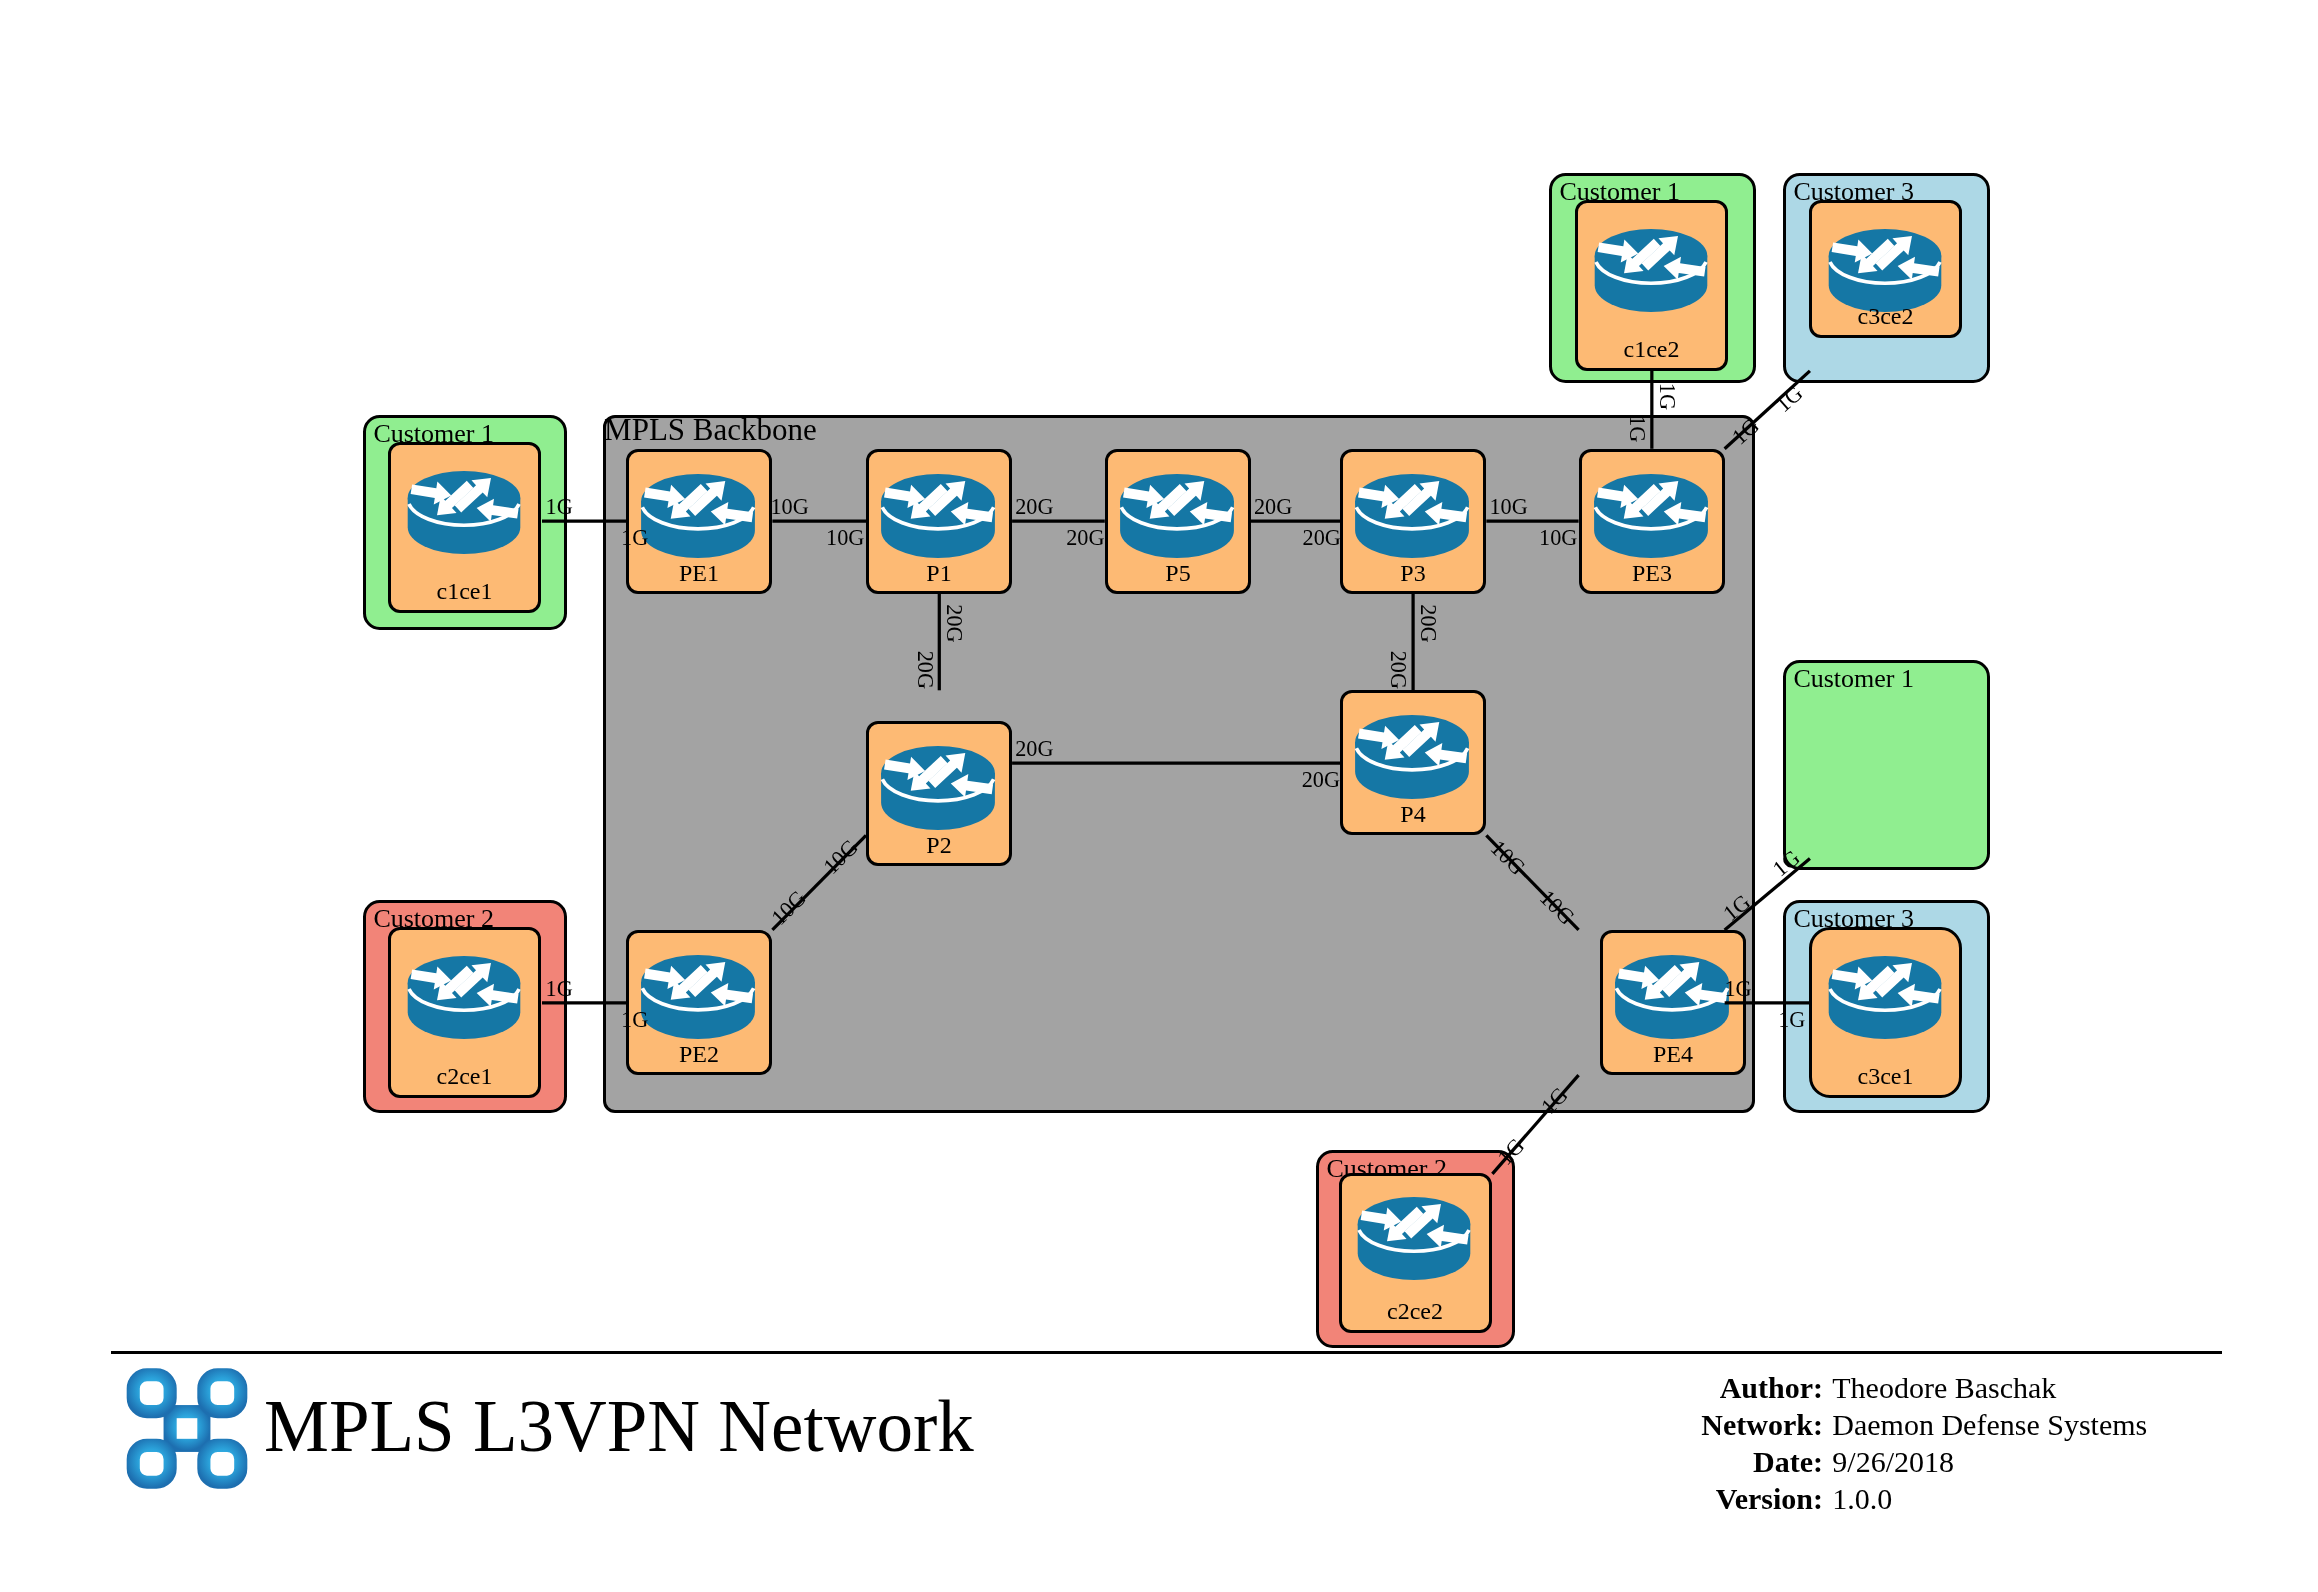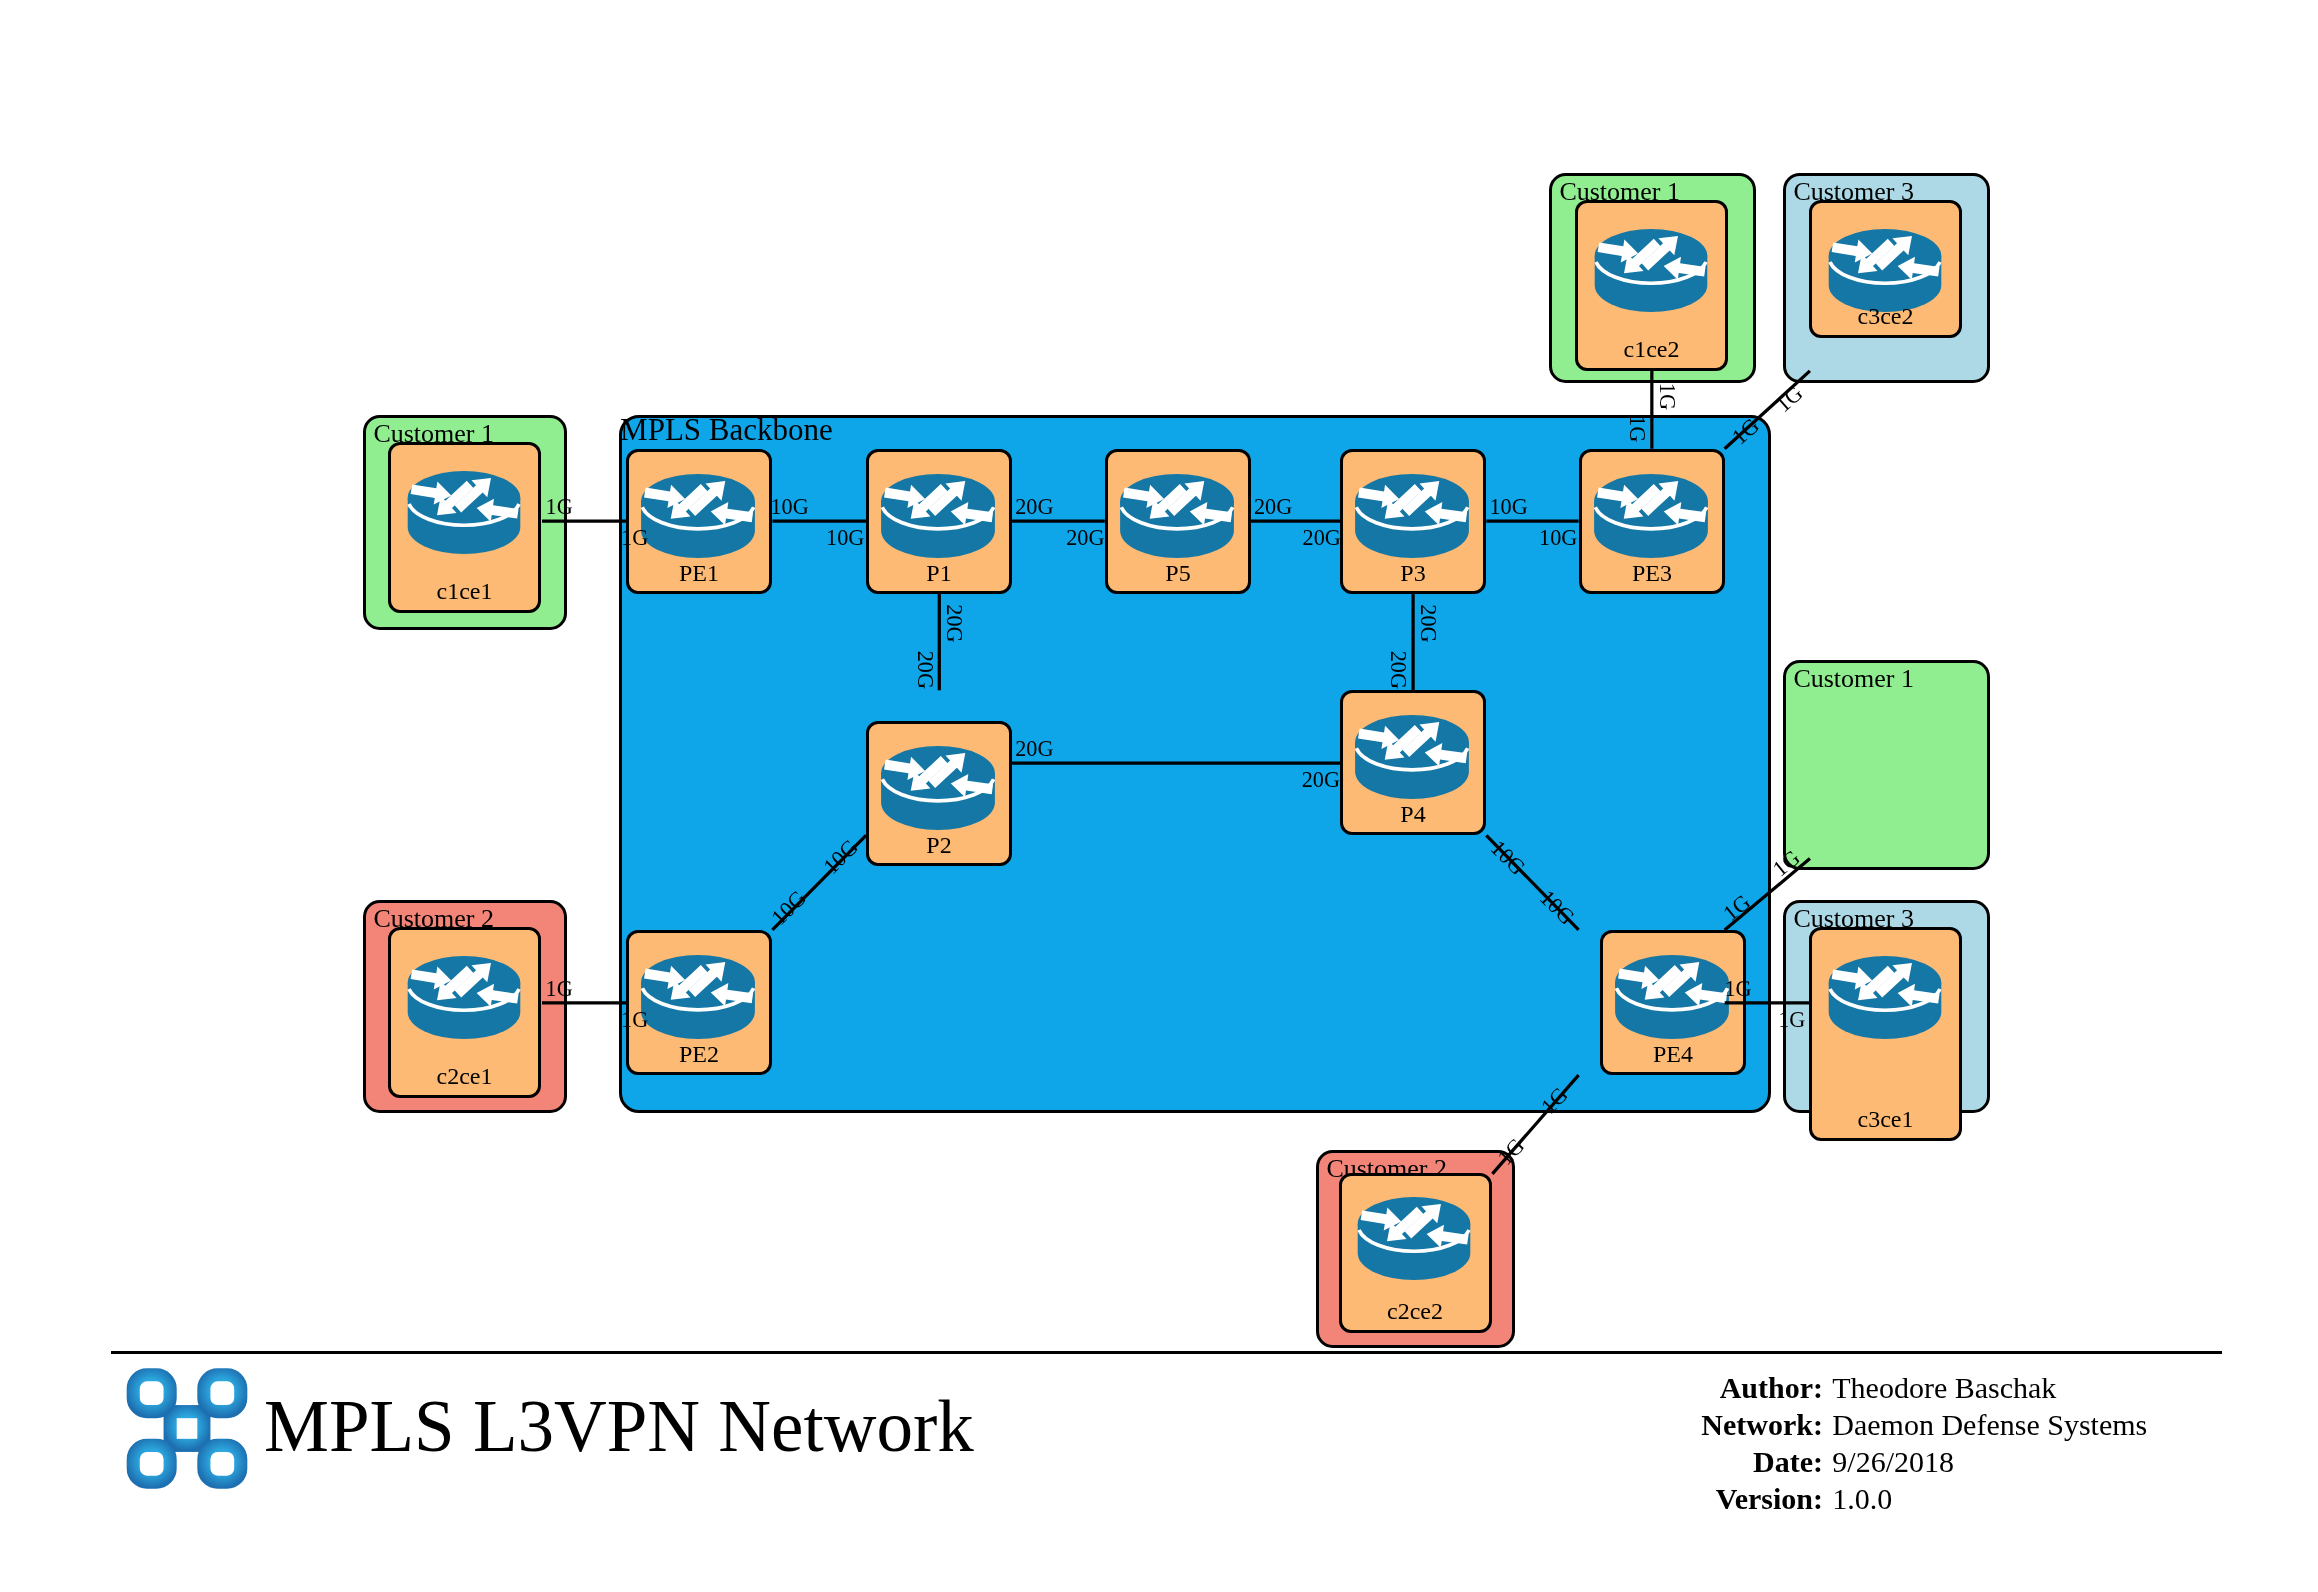--- a/index.html
+++ b/index.html
@@ -1,20 +1,20 @@
 <!DOCTYPE html>
 <html style="font-size:7.4px"><head>
 <meta charset="utf-8">
 <style>
   html,body{margin:0;padding:0;background:#ffffff;}
   .canvas{position:relative;width:2319px;height:1592px;background:#ffffff;overflow:hidden;
           font-family:"Liberation Serif","DejaVu Serif",serif;color:#000;}
   .layer{position:absolute;left:0;top:0;width:2319px;height:1592px;}
   #wires{pointer-events:none;}
-  .bbox{position:absolute;border:3.2px solid #000;border-radius:20px;background:#0ea5e9;box-sizing:border-box;margin-left:16px;}
+  .bbox{position:absolute;border:3.2px solid #000;border-radius:12px;background:#a3a3a3;box-sizing:border-box;}
   .bblabel{position:absolute;left:-1.9px;top:-4.6px;font-size:31px;line-height:34px;white-space:nowrap;}
   .cust{position:absolute;border:3.7px solid #000;border-radius:16.7px;box-sizing:border-box;}
   .custTitle{position:absolute;left:7.4px;top:0.9px;font-size:26px;line-height:30px;white-space:nowrap;}
   .card{position:absolute;background:#fdba74;border:3.7px solid #000;border-radius:12px;box-sizing:border-box;}
   .ricon{position:absolute;display:block;}
   .ricon svg{width:100%;height:100%;display:block;}
   .rname{position:absolute;left:0;right:0;bottom:6.5px;text-align:center;font-size:24px;line-height:26px;}
   .pname{position:absolute;left:0;right:0;bottom:4.6px;text-align:center;font-size:24px;line-height:26px;}
   .sep{position:absolute;background:#000;}
   .logo{position:absolute;}
@@ -135,21 +135,21 @@
             </svg>
           </div>
           <span class="rname">c2ce1</span>
         </div>
       </div>
       <div class="cust" style="left: 1783px; top: 660px; width: 207px; height: 210px; background: rgb(144, 238, 144);">
         <span class="custTitle">Customer 1</span>
       </div>
       <div class="cust" style="left: 1783px; top: 900px; width: 207px; height: 213px; background: rgb(173, 216, 230);">
         <span class="custTitle">Customer 3</span>
-        <div class="card" style="left: 23px; top: 24px; width: 153px; height: 214px;">
+        <div class="card" style="left: 23px; top: 24px; width: 153px; height: 171px; border-radius: 21px;">
           <div class="ricon" style="left: 9.7px; top: 21.3px; width: 126px; height: 93px;">
             <svg viewBox="0 0 100 76">
               <path d="M4 26 L4 50 A46 22 0 0 0 96 50 L96 26 Z" fill="#1577A5"></path>
               <ellipse cx="50" cy="26" rx="46" ry="22" fill="#1577A5"></ellipse>
               <path d="M5 31 A46 22 0 0 0 95 31" fill="none" stroke="#fff" stroke-width="3"></path>
               <g transform="translate(7 19) rotate(9)" fill="#fff">
                 <path d="M0 -4 L20 -4 L20 -9.5 L33 0 L20 9.5 L20 4 L0 4 Z"></path>
               </g>
               <g transform="translate(45 35) rotate(-43)" fill="#fff">
                 <path d="M0 -4 L24 -4 L24 -9.5 L37 0 L24 9.5 L24 4 L0 4 Z"></path>

